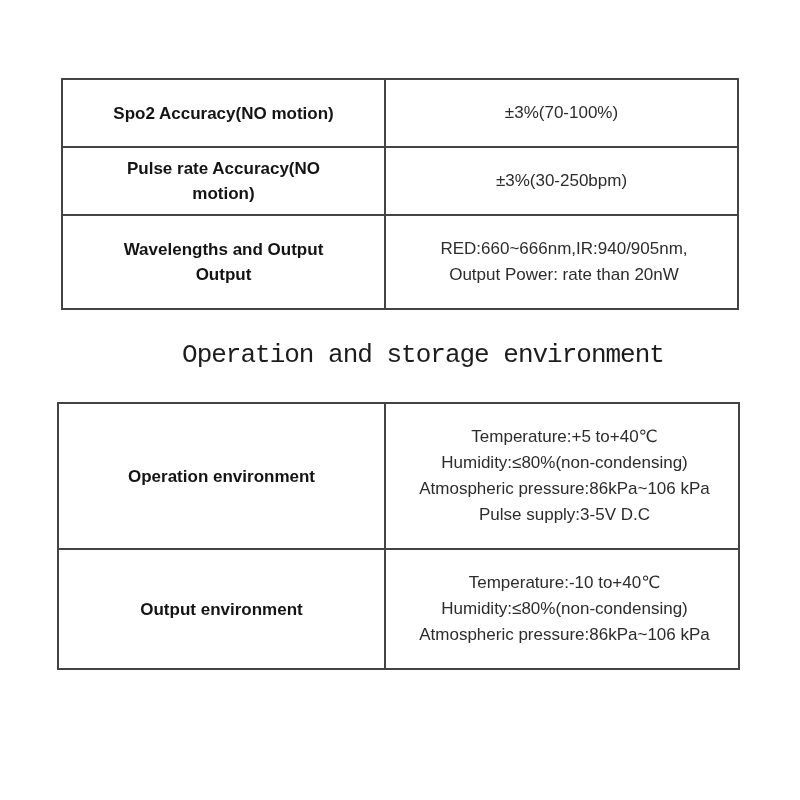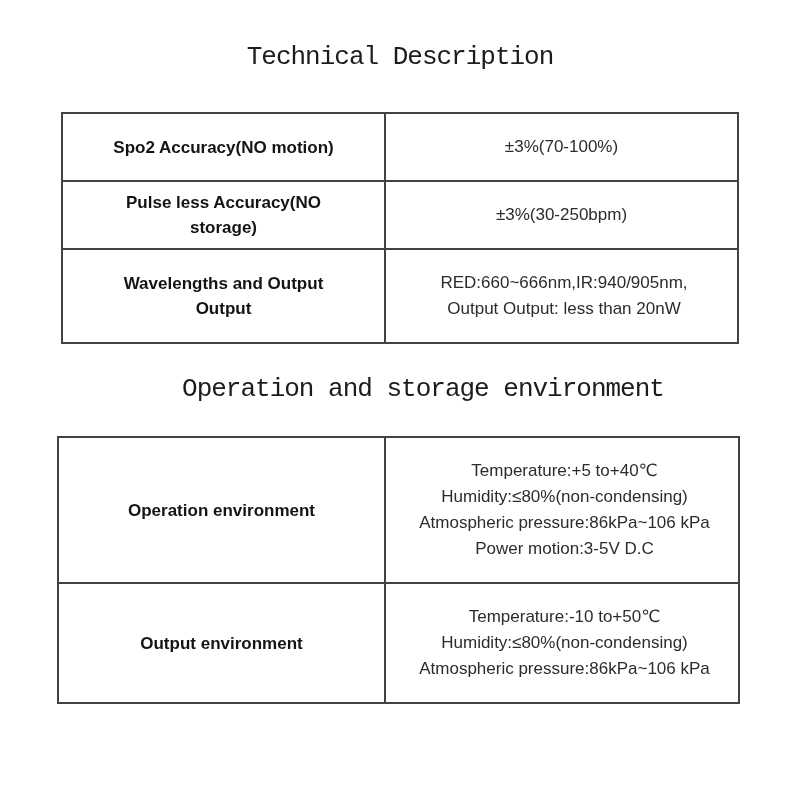--- a/index.html
+++ b/index.html
@@ -71,53 +71,52 @@
   .r-tech-3 td { height: 82px; }
   .r-env-1  td { height: 104px; margin-left: 37px; }
   .r-env-2  td { height: 116px; }
   .line { white-space: nowrap; }
 </style>
 </head>
 <body>
 
 <div class="page">
 
-  <h1 class="doc-title">Technical Description</h1>
 
   <table class="spec spec-tech">
     <colgroup>
         <col style="width:323px">
         <col style="width:353px">
       </colgroup>
     <tbody>
         <tr class="r-tech-1">
       <td class="label-cell">
         <div class="line">Spo2 Accuracy(NO motion)</div>
       </td>
       <td class="value-cell value-center">
         <div class="line">±3%(70-100%)</div>
       </td>
     </tr>
     <tr class="r-tech-2">
       <td class="label-cell">
-        <div class="line">Pulse less Accuracy(NO</div>
-        <div class="line">storage)</div>
+        <div class="line">Pulse rate Accuracy(NO</div>
+        <div class="line">motion)</div>
       </td>
       <td class="value-cell value-center">
         <div class="line">±3%(30-250bpm)</div>
       </td>
     </tr>
     <tr class="r-tech-3">
       <td class="label-cell">
         <div class="line">Wavelengths and Output</div>
         <div class="line">Output</div>
       </td>
       <td class="value-cell value-left">
         <div class="line">RED:660~666nm,IR:940/905nm,</div>
-        <div class="line">Output Output: less than 20nW</div>
+        <div class="line">Output Power: rate than 20nW</div>
       </td>
     </tr>
   </tbody>
     </table>
 
   <h2 class="section-title">Operation and storage environment</h2>
 
   <table class="spec spec-env">
     <colgroup>
         <col style="width:327px">
@@ -125,29 +124,29 @@
       </colgroup>
     <tbody>
         <tr class="r-env-1">
       <td class="label-cell">
         <div class="line">Operation environment</div>
       </td>
       <td class="value-cell value-left">
         <div class="line">Temperature:+5 to+40℃</div>
         <div class="line">Humidity:≤80%(non-condensing)</div>
         <div class="line">Atmospheric pressure:86kPa~106 kPa</div>
-        <div class="line">Power motion:3-5V D.C</div>
+        <div class="line">Pulse supply:3-5V D.C</div>
       </td>
     </tr>
     <tr class="r-env-2">
       <td class="label-cell">
         <div class="line">Output environment</div>
       </td>
       <td class="value-cell value-left">
-        <div class="line">Temperature:-10 to+50℃</div>
+        <div class="line">Temperature:-10 to+40℃</div>
         <div class="line">Humidity:≤80%(non-condensing)</div>
         <div class="line">Atmospheric pressure:86kPa~106 kPa</div>
       </td>
     </tr>
   </tbody>
     </table>
 
 </div>
 
 </body></html>

